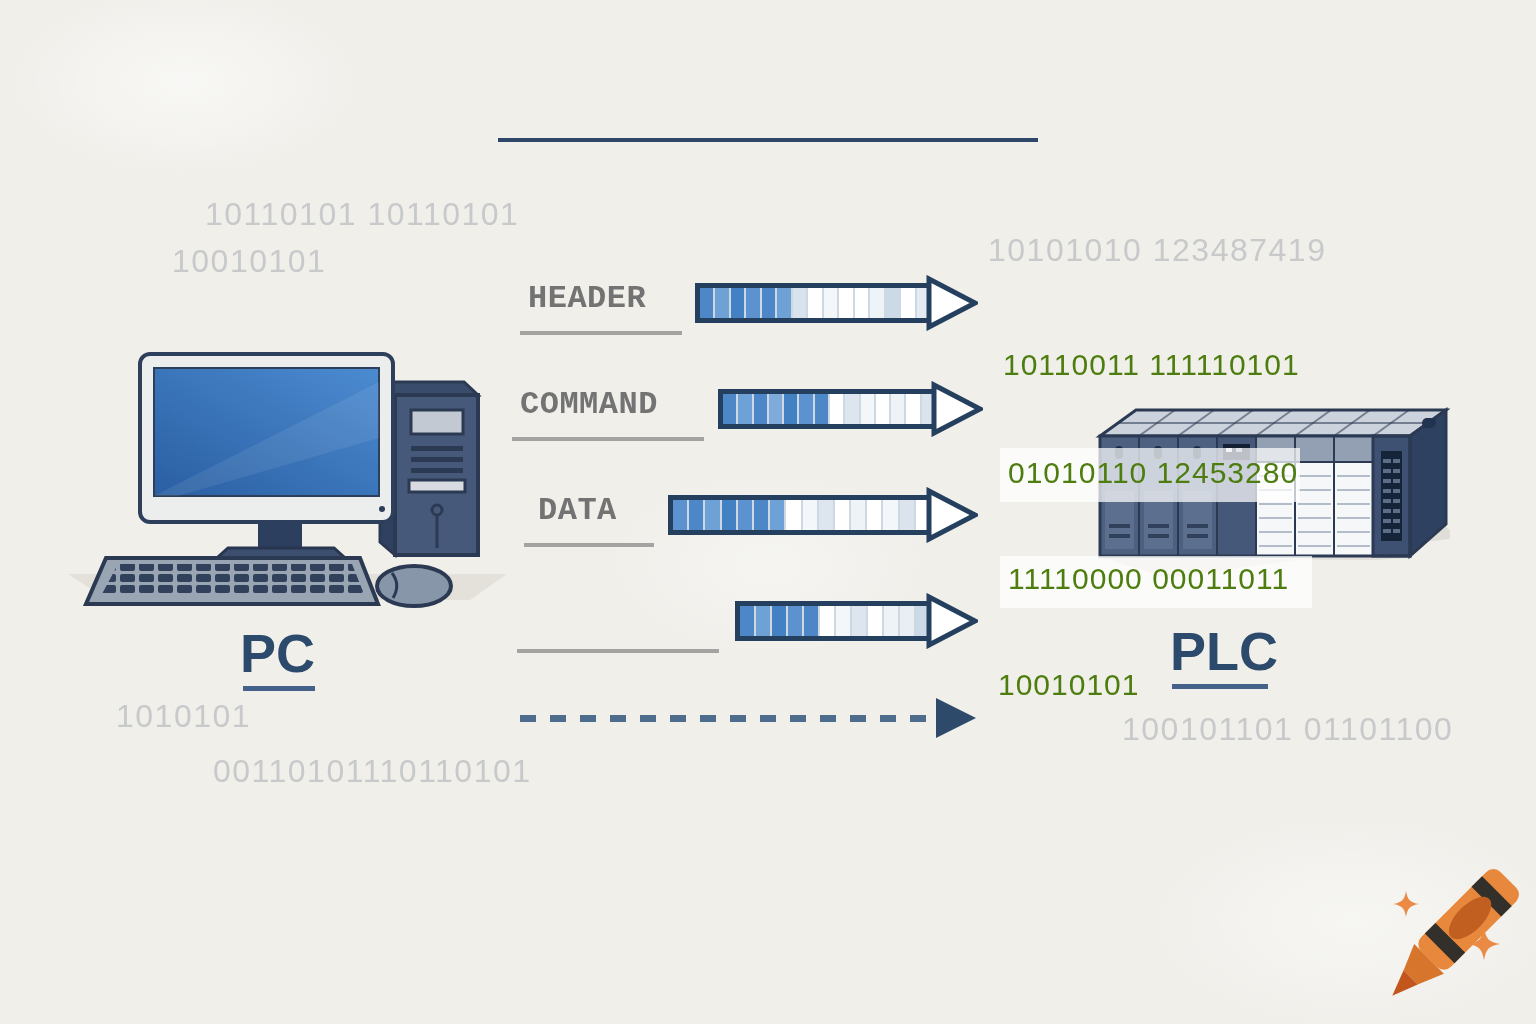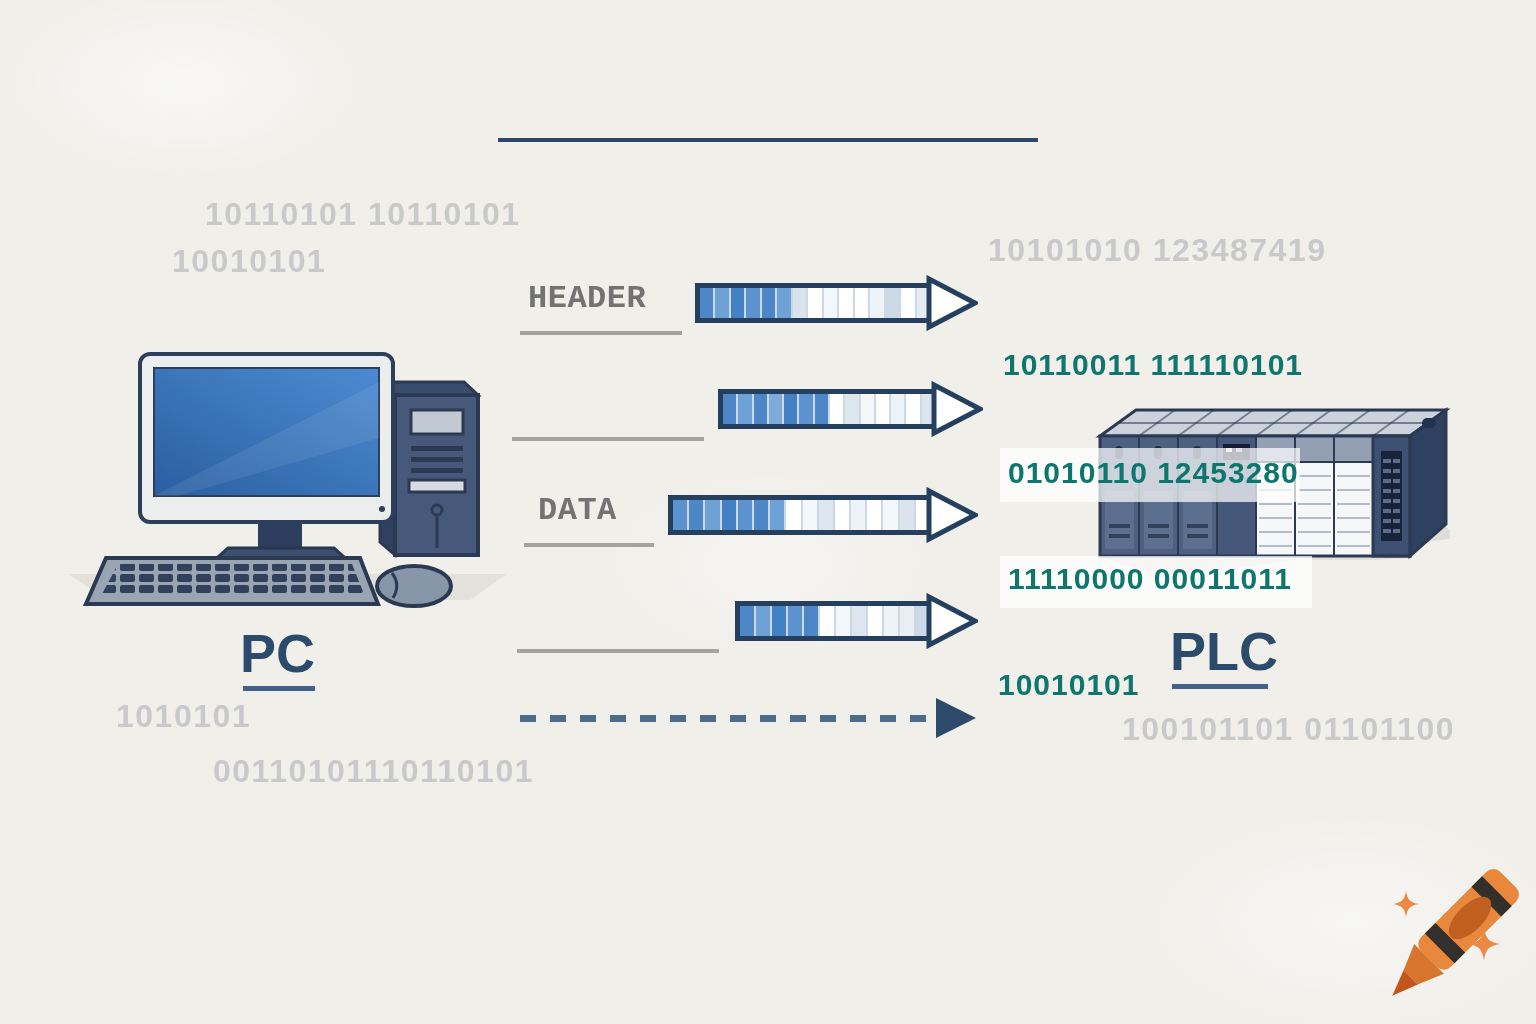--- a/index.html
+++ b/index.html
@@ -21,23 +21,23 @@
   .title{
     position:absolute;top:74px;left:0;width:100%;text-align:center;
     font-size:46px;font-weight:bold;color:#2e4668;letter-spacing:1px;white-space:nowrap;
   }
   .title-underline{
     position:absolute;top:138px;left:50%;transform:translateX(-50%);
     width:540px;height:4px;background:#2e4668;
   }
 
   
-  .bin{position:absolute;font-weight:bold;white-space:nowrap;line-height:1}
+  .bin{position:absolute;font-weight:normal;white-space:nowrap;line-height:1}
   .bin.light{color:#c8c9cb;font-size:32px;letter-spacing:1.5px}
-  .bin.dark{color:#0f766e;font-size:30px;letter-spacing:1px}
+  .bin.dark{color:#4d7c0f;font-size:30px;letter-spacing:1px}
   .bin-0{left:205px;top:198px}
   .bin-1{left:172px;top:245px}
   .bin-2{left:988px;top:234px}
   .bin-3{left:1003px;top:350px}
   .bin-4{left:1008px;top:458px}
   .bin-5{left:1008px;top:564px}
   .bin-6{left:998px;top:670px}
   .bin-7{left:116px;top:700px}
   .bin-8{left:213px;top:755px}
   .bin-9{left:1122px;top:713px}
@@ -264,20 +264,21 @@
           <div class="seg" style="background: rgb(255, 255, 255);"></div>
           <div class="seg" style="background: rgb(228, 235, 242);"></div>
         </div>
       <svg class="msg-head" viewBox="0 0 52 56">
         <polygon points="3,4 49,28 3,52" fill="#ffffff" stroke="#24405e" stroke-width="5"></polygon>
       </svg>
     </div>
   </div>
 
   <div class="msg-row row-1">
+    <span class="msg-label">COMMAND</span>
     <div class="msg-underline"></div>
     <div class="msg-arrow">
       <div class="msg-bar">
           <div class="seg" style="background: rgb(78, 135, 200);"></div>
           <div class="seg" style="background: rgb(110, 161, 214);"></div>
           <div class="seg" style="background: rgb(78, 135, 200);"></div>
           <div class="seg" style="background: rgb(127, 171, 219);"></div>
           <div class="seg" style="background: rgb(67, 129, 197);"></div>
           <div class="seg" style="background: rgb(91, 146, 207);"></div>
           <div class="seg" style="background: rgb(78, 135, 200);"></div>

